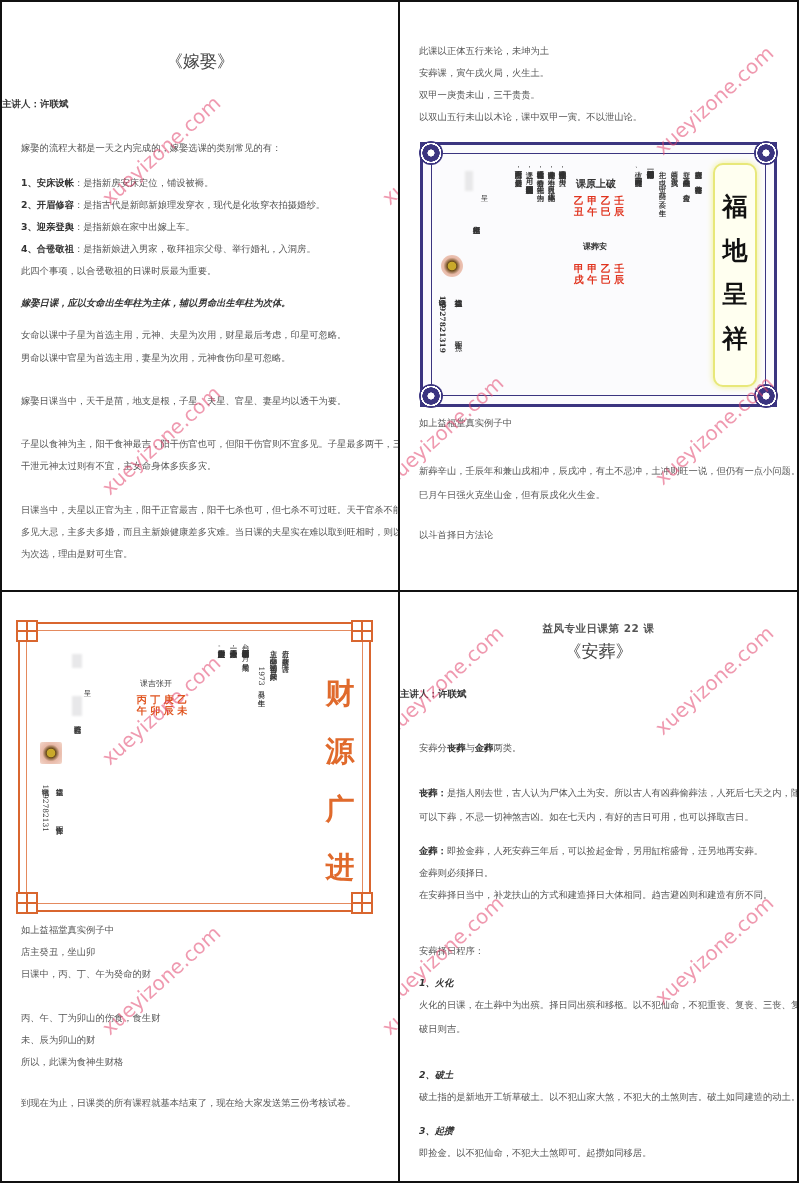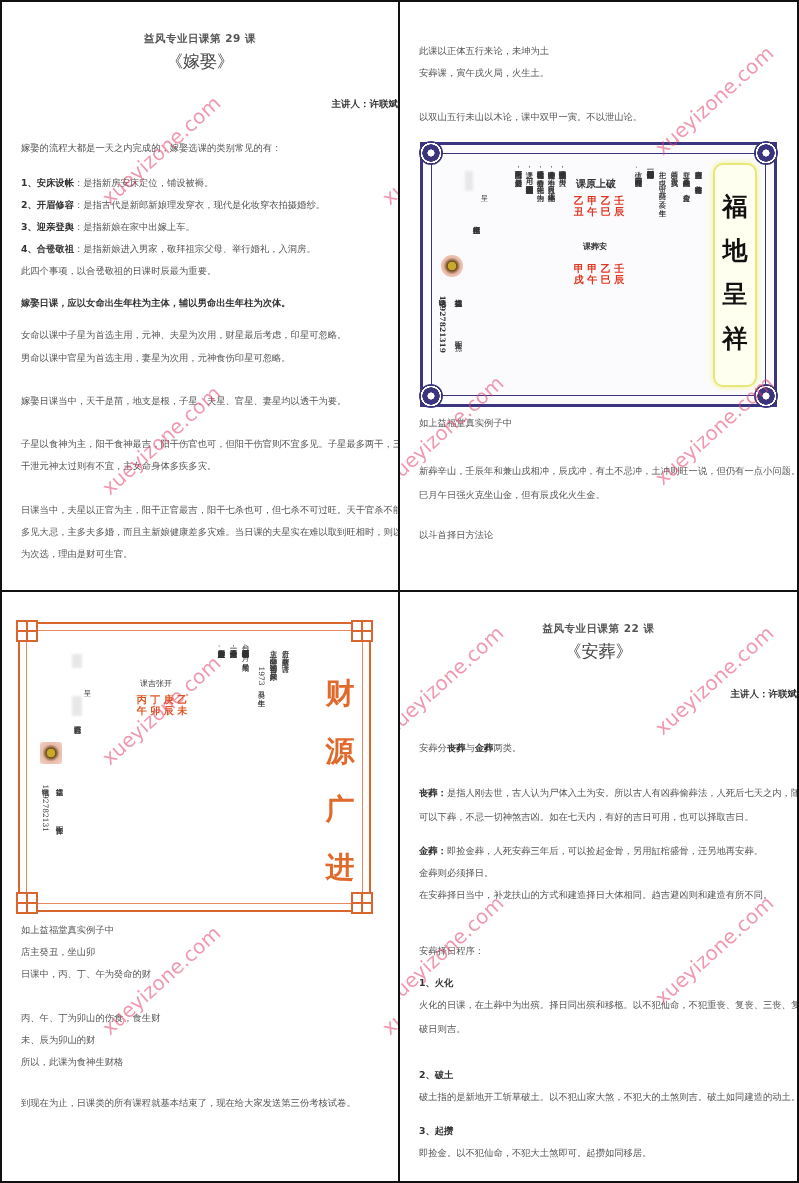--- a/index.html
+++ b/index.html
@@ -9,24 +9,24 @@
   .vline { position: absolute; left: 398px; top: 0; width: 2px; height: 1183px; background: #111; }
   .hline { position: absolute; left: 0; top: 590px; width: 799px; height: 2px; background: #111; }
   .page { position: absolute; overflow: hidden; }
   #p1 { left: 2px; top: 2px; width: 396px; height: 588px; }
   #p2 { left: 400px; top: 2px; width: 397px; height: 588px; }
   #p3 { left: 2px; top: 592px; width: 396px; height: 589px; }
   #p4 { left: 400px; top: 592px; width: 397px; height: 589px; }
 
   .title-sub { position: absolute; left: 0; right: 0; text-align: center; font-size: 10.5px; font-weight: bold; color: #555; letter-spacing: 0.5px; }
   .title-main { position: absolute; left: 0; right: 0; text-align: center; font-size: 17px; color: #444; font-family: "DejaVu Serif", serif; }
-  .speaker { position: absolute; left: 0; right: 0; text-align: right; font-size: 9.5px; font-weight: bold; color: #333; }
+  .speaker { position: absolute; left: 0; right: 0; text-align: left; font-size: 9.5px; font-weight: bold; color: #333; }
   .p { position: absolute; left: 19px; right: 14px; font-size: 9.3px; color: #555; line-height: 21px; white-space: nowrap; }
   .p b { color: #333; margin-top: 28px; }
-  .bold { font-weight: bold; color: #333; }
+  .bold { font-weight: bold; color: #333; font-style: italic; }
 
   .wm { position: absolute; font-size: 20px; color: rgba(225, 70, 110, 0.55); transform: rotate(-42deg); transform-origin: left top; white-space: nowrap; font-family: "DejaVu Sans", sans-serif; pointer-events: none; }
 
   
   .cert-blue { position: absolute; left: 20px; top: 140px; width: 357px; height: 265px; background: #fbfbfd; border: 3px solid #3b3580; }
   .cert-blue .inner { position: absolute; left: 8px; top: 8px; right: 8px; bottom: 8px; border: 1.5px solid #3b3580; }
   .corner-b { position: absolute; width: 24px; height: 24px; border-radius: 50%; background: radial-gradient(circle, #fff 20%, #3b3580 22%, #3b3580 50%, #fff 52%, #fff 60%, #3b3580 62%); }
   .vtext { position: absolute; writing-mode: vertical-rl; font-family: "DejaVu Serif", serif; font-size: 7.5px; color: #333; line-height: 10px; white-space: nowrap; }
   .gz { position: absolute; font-size: 10px; font-weight: bold; line-height: 11px; text-align: center; }
   .banner-y { position: absolute; left: 290px; top: 18px; width: 44px; height: 224px; border: 2px solid #e8e87a; border-radius: 10px; background: #fffff0; box-shadow: 0 0 6px #f0f090; }
@@ -43,21 +43,20 @@
   .blur { position: absolute; background: #e8e8ea; filter: blur(1px); }
 </style>
 </head>
 <body>
 
 <div class="sheet"></div>
 <div class="vline"></div>
 <div class="hline"></div>
 
 <div class="page" id="p1">
-  <div class="title-sub" style="top:30px">益风专业日课第 29 课</div>
   <div class="title-main" style="top:48px">《嫁娶》</div>
   <div class="speaker" style="top:96px">主讲人：许联斌</div>
   <div class="p" style="top:135px">嫁娶的流程大都是一天之内完成的，嫁娶选课的类别常见的有：</div>
   <div class="p" style="top:170px"><b>1、安床设帐</b><span>：是指新房安床定位，铺设被褥。</span></div>
   <div class="p" style="top:192px"><b>2、开眉修容</b><span>：是指古代是新郎新娘理发穿衣，现代是化妆穿衣拍摄婚纱。</span></div>
   <div class="p" style="top:214px"><b>3、迎亲登舆</b><span>：是指新娘在家中出嫁上车。</span></div>
   <div class="p" style="top:236px"><b>4、合卺敬祖</b><span>：是指新娘进入男家，敬拜祖宗父母、举行婚礼，入洞房。</span></div>
   <div class="p" style="top:258px">此四个事项，以合卺敬祖的日课时辰最为重要。</div>
   <div class="p bold" style="top:290px">嫁娶日课，应以女命出生年柱为主体，辅以男命出生年柱为次体。</div>
   <div class="p" style="top:322px">女命以课中子星为首选主用，元神、夫星为次用，财星最后考虑，印星可忽略。</div>
@@ -69,20 +68,21 @@
   <div class="p" style="top:519px">多见大忌，主多夫多婚，而且主新娘健康差多灾难。当日课的夫星实在难以取到旺相时，则以财星</div>
   <div class="p" style="top:541px">为次选，理由是财可生官。</div>
   <div class="wm" style="left:95px;top:190px">xueyizone.com</div>
   <div class="wm" style="left:95px;top:480px">xueyizone.com</div>
   <div class="wm" style="left:375px;top:190px">xueyizone.com</div>
 </div>
 
 <div class="page" id="p2">
   <div class="p" style="top:38px">此课以正体五行来论，未坤为土</div>
   <div class="p" style="top:60px">安葬课，寅午戌火局，火生土。</div>
+  <div class="p" style="top:82px">双甲一庚贵未山，三干贵贵。</div>
   <div class="p" style="top:104px">以双山五行未山以木论，课中双甲一寅。不以泄山论。</div>
 
   <div class="cert-blue">
     <div class="inner"></div>
     <div class="corner-b" style="left:-4px;top:-4px"></div>
     <div class="corner-b" style="right:-4px;top:-4px"></div>
     <div class="corner-b" style="left:-4px;bottom:-4px"></div>
     <div class="corner-b" style="right:-4px;bottom:-4px"></div>
 
     <div class="banner-y">

